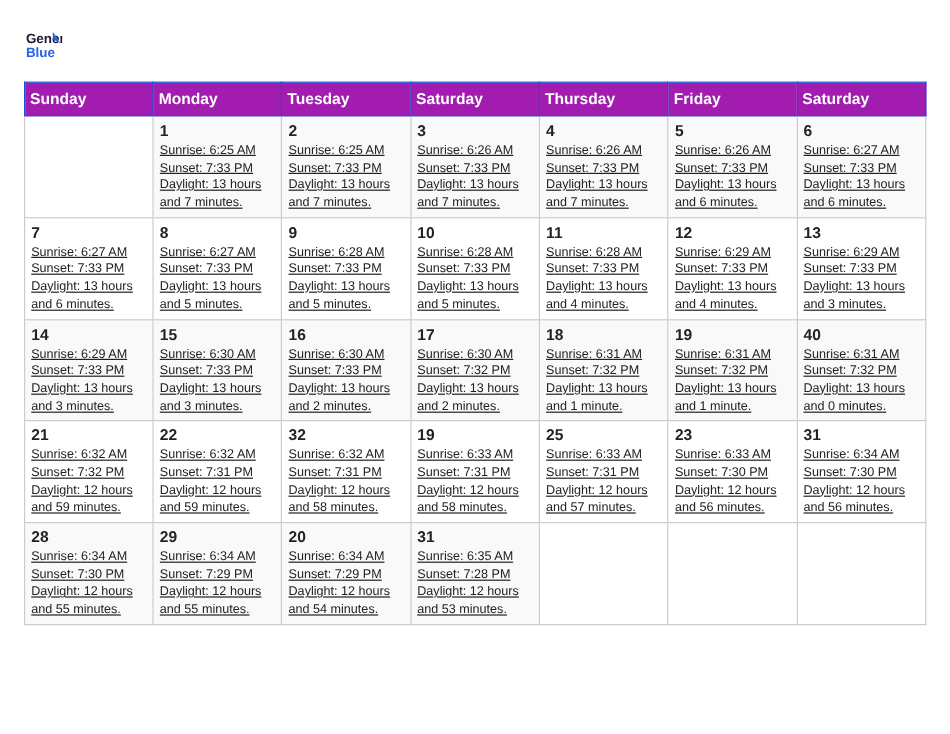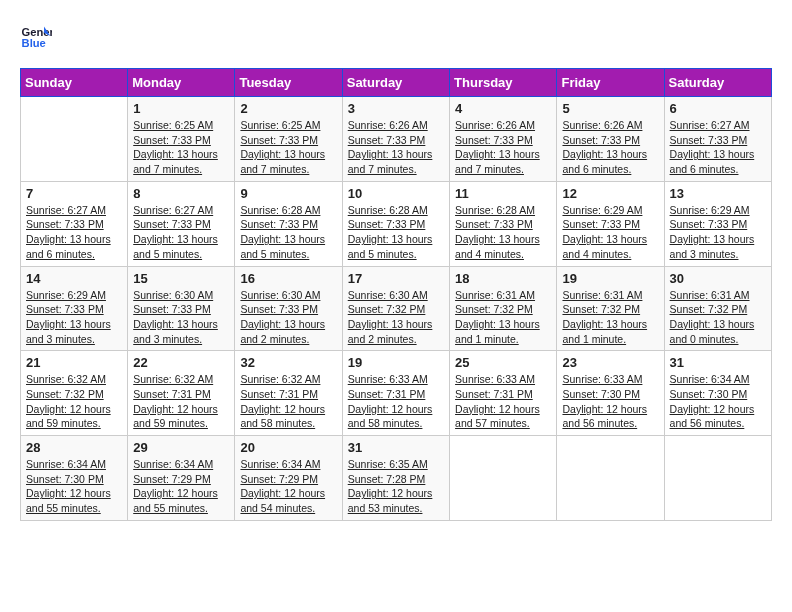--- a/index.html
+++ b/index.html
@@ -248,21 +248,21 @@
 and 1 minute.</div>
         </td>
         <td>
           <div class="day-number">19</div>
           <div class="day-info" style="white-space: pre-line;">Sunrise: 6:31 AM
 Sunset: 7:32 PM
 Daylight: 13 hours
 and 1 minute.</div>
         </td>
         <td>
-          <div class="day-number">30</div>
+          <div class="day-number">40</div>
           <div class="day-info" style="white-space: pre-line;">Sunrise: 6:31 AM
 Sunset: 7:32 PM
 Daylight: 13 hours
 and 0 minutes.</div>
         </td>
       </tr>
       <tr>
         <td>
           <div class="day-number">21</div>
           <div class="day-info" style="white-space: pre-line;">Sunrise: 6:32 AM

